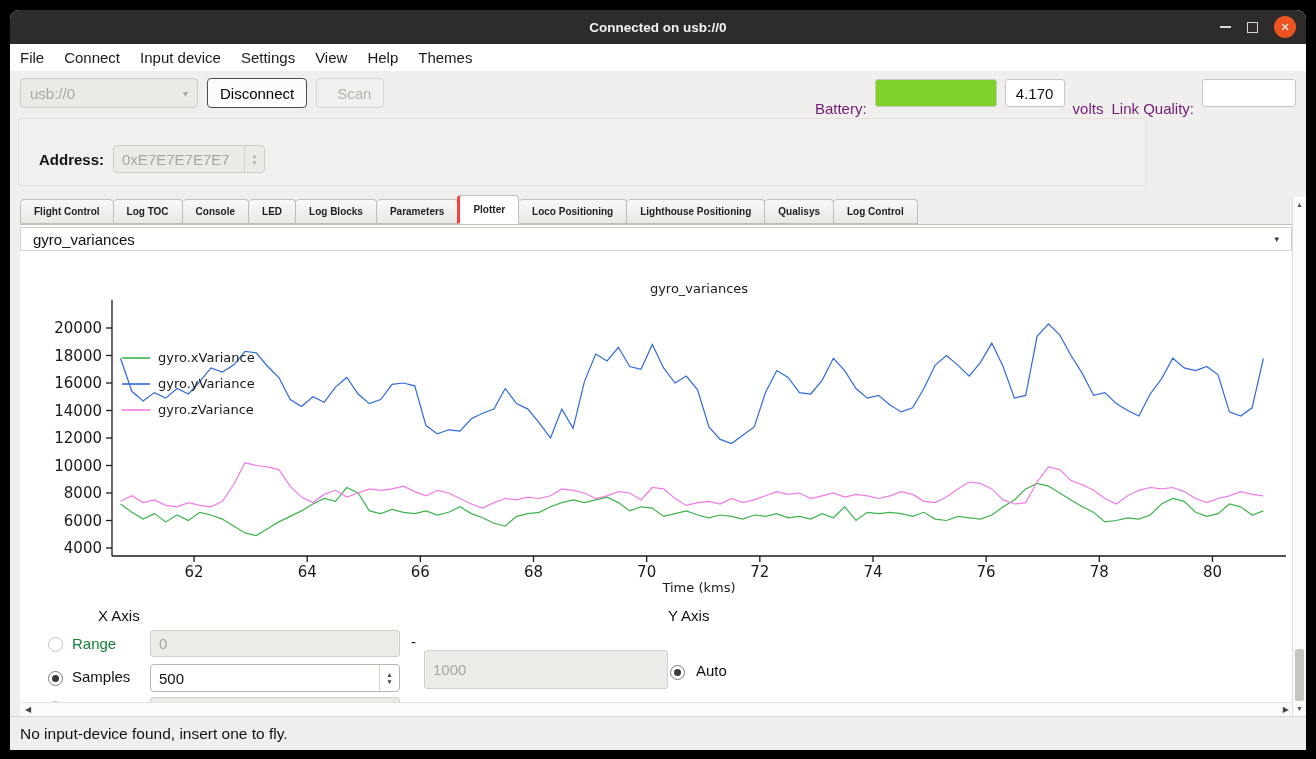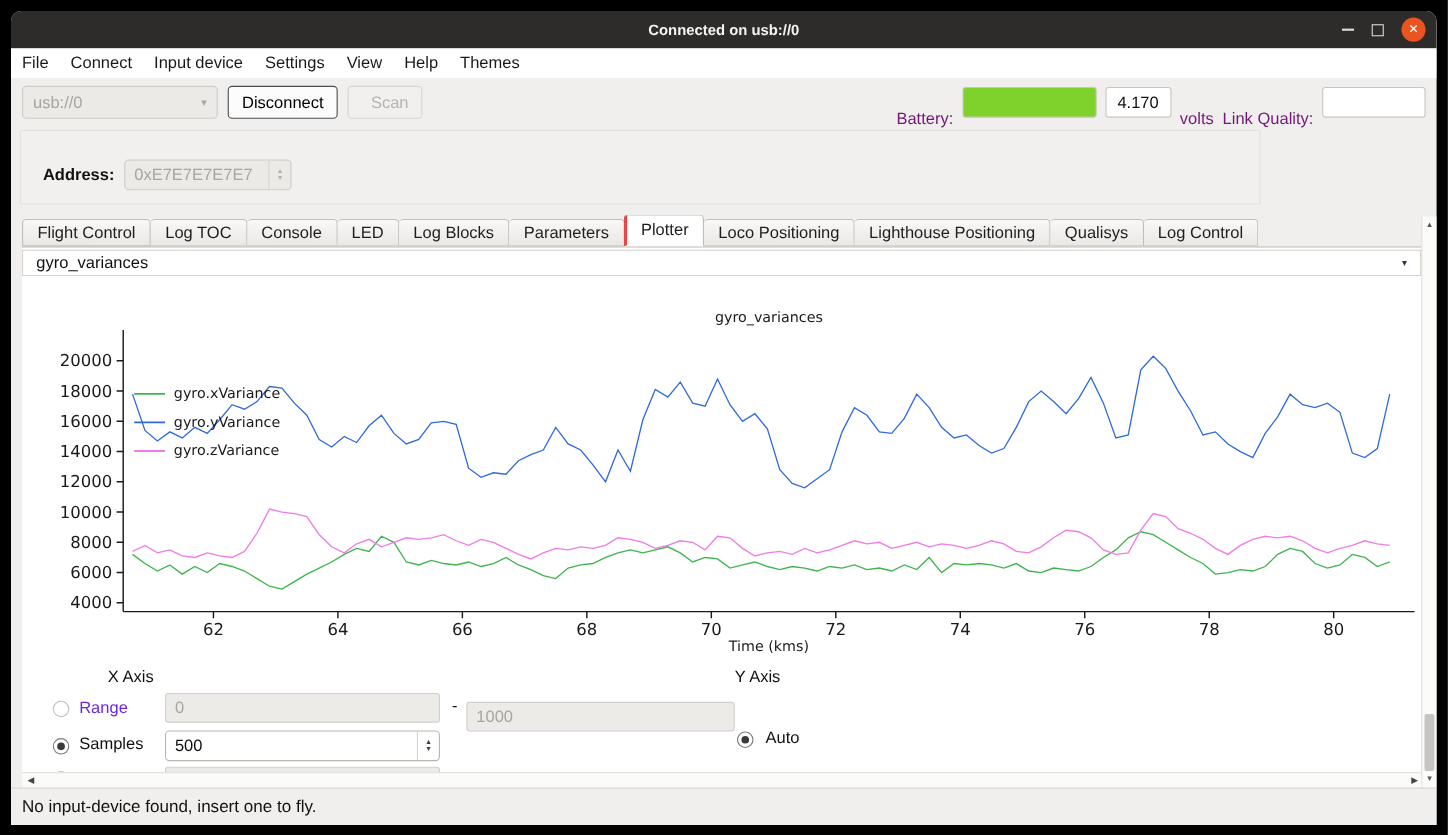--- a/index.html
+++ b/index.html
@@ -43,23 +43,23 @@
     padding:0 26px 0 8px;position:relative;box-sizing:border-box;}
   .spin .arrows{position:absolute;right:0;top:0;bottom:0;width:19px;border-left:1px solid #d8d5d0;
     display:flex;flex-direction:column;align-items:center;justify-content:center;line-height:1.1;font-size:6.5px;}
   .spin-disabled{background:#eceae7;border:1px solid #cfcbc5;color:#a9a59f;}
   .spin-disabled .arrows{color:#b5b1ab;}
   .spin-enabled{background:#fff;border:1px solid #b9b5af;color:#111;}
   .spin-enabled .arrows{color:#3e3e3e;}
   .address-row .spin{width:152px;margin-left:9px;}
   
   .tabbar{position:absolute;left:10px;top:186px;height:28px;display:flex;align-items:flex-end;z-index:3;}
-  .tab{height:25px;display:flex;align-items:center;padding:0 13px;font-size:15px;color:#1e1e1e;
+  .tab{height:25px;display:flex;align-items:center;padding:0 13px;font-size:10px;color:#1e1e1e;
     background:linear-gradient(#f9f8f7,#eae8e5);border:1px solid #c2bdb7;border-left:none;
-    border-radius:4px 4px 0 0;box-sizing:border-box;white-space:nowrap;}
+    border-radius:4px 4px 0 0;box-sizing:border-box;white-space:nowrap;font-weight:bold;}
   .tab:first-child{border-left:1px solid #c2bdb7;}
   .tab.selected{height:29px;background:#fff;border-left:3px solid #ef4444;border-bottom:1px solid #fff;
     margin-left:-1px;z-index:4;}
   
   .content{position:absolute;left:10px;top:214px;width:1272px;height:478px;background:#fff;
     border-top:1px solid #c2bdb7;overflow:hidden;box-sizing:border-box;}
   .combo-plot{position:absolute;left:0;top:2px;width:1272px;height:24px;border:1px solid #d6d3cf;
     background:#fff;display:flex;align-items:center;padding:0 12px;box-sizing:border-box;font-size:15px;color:#111;}
   .combo-plot .arr{margin-left:auto;font-size:9px;color:#333;}
   svg.chart{position:absolute;left:2px;top:30px;}
@@ -70,21 +70,21 @@
   svg.chart .leg{font-size:13px;}
   svg.chart line.ax{stroke:#1a1a1a;stroke-width:1.3;}
   svg.chart polyline{fill:none;stroke-width:1.2;}
   .sec-title{position:absolute;font-size:15px;color:#111;}
   .radio{width:15px;height:15px;border-radius:50%;border:1px solid #7f7b76;background:#fff;
     position:absolute;box-sizing:border-box;}
   .radio.checked::after{content:'';position:absolute;left:3px;top:3px;width:7px;height:7px;
     border-radius:50%;background:#3a3a3a;}
   .radio.disabled{border-color:#c6c2bc;}
   .ctl-label{position:absolute;font-size:15px;color:#111;}
-  .ctl-label.disabled{color:#6d28d9;}
+  .ctl-label.disabled{color:#15803d;}
   .field-disabled{position:absolute;background:#ecebe8;border:1px solid #d2cec9;border-radius:3px;
     color:#a9a59f;font-size:15px;display:flex;align-items:center;padding:0 8px;box-sizing:border-box;}
   
   .vscroll{position:absolute;right:0;top:187px;width:14px;height:519px;background:#fbfbfa;
     border-left:1px solid #e1dedb;box-sizing:border-box;}
   .vscroll .up,.vscroll .down{position:absolute;left:0;width:100%;text-align:center;font-size:7px;color:#555;}
   .vscroll .up{top:4px;} .vscroll .down{bottom:4px;}
   .vscroll .thumb{position:absolute;left:2px;right:2px;top:452px;height:52px;background:#c7c5c2;border-radius:2px;}
   .hscroll{position:absolute;left:10px;top:692px;width:1272px;height:14px;background:#fbfbfa;
     border-top:1px solid #e3e0dd;box-sizing:border-box;}
@@ -221,21 +221,21 @@
         <text class="leg" x="136" y="133">gyro.yVariance</text>
         <line x1="100" y1="155" x2="128" y2="155" stroke="#f07be8" stroke-width="1.6"></line>
         <text class="leg" x="136" y="159">gyro.zVariance</text>
       </svg>
 
     <div class="sec-title" style="left:78px;top:382px;">X Axis</div>
     <span class="radio disabled" style="left:28px;top:412px;"></span>
     <span class="ctl-label disabled" style="left:52px;top:410px;">Range</span>
     <div class="field-disabled" style="left:130px;top:405px;width:250px;height:27px;">0</div>
     <span class="ctl-label" style="left:391px;top:408px;">-</span>
-    <div class="field-disabled" style="left:404px;top:413px;width:244px;height:27px;">1000</div>
+    <div class="field-disabled" style="left:404px;top:425px;width:244px;height:39px;">1000</div>
 
     <span class="radio checked" style="left:28px;top:446px;"></span>
     <span class="ctl-label" style="left:52px;top:443px;">Samples</span>
     <div class="spin spin-enabled" style="position:absolute;left:130px;top:439px;width:250px;">
       <span>500</span>
       <span class="arrows">
           <span>▲</span>
           <span>▼</span>
         </span>
     </div>

